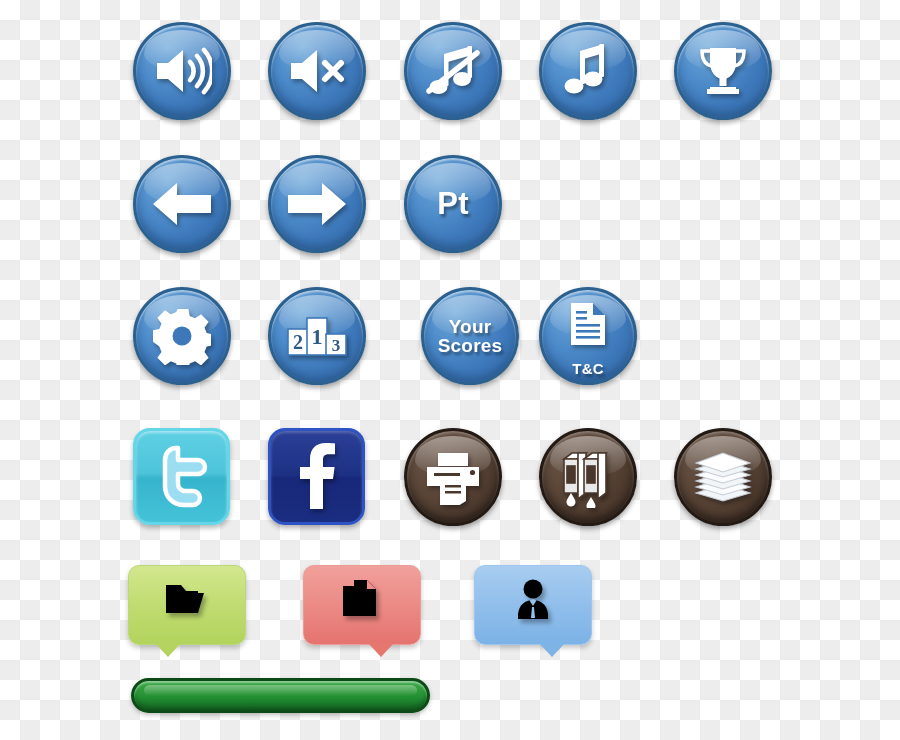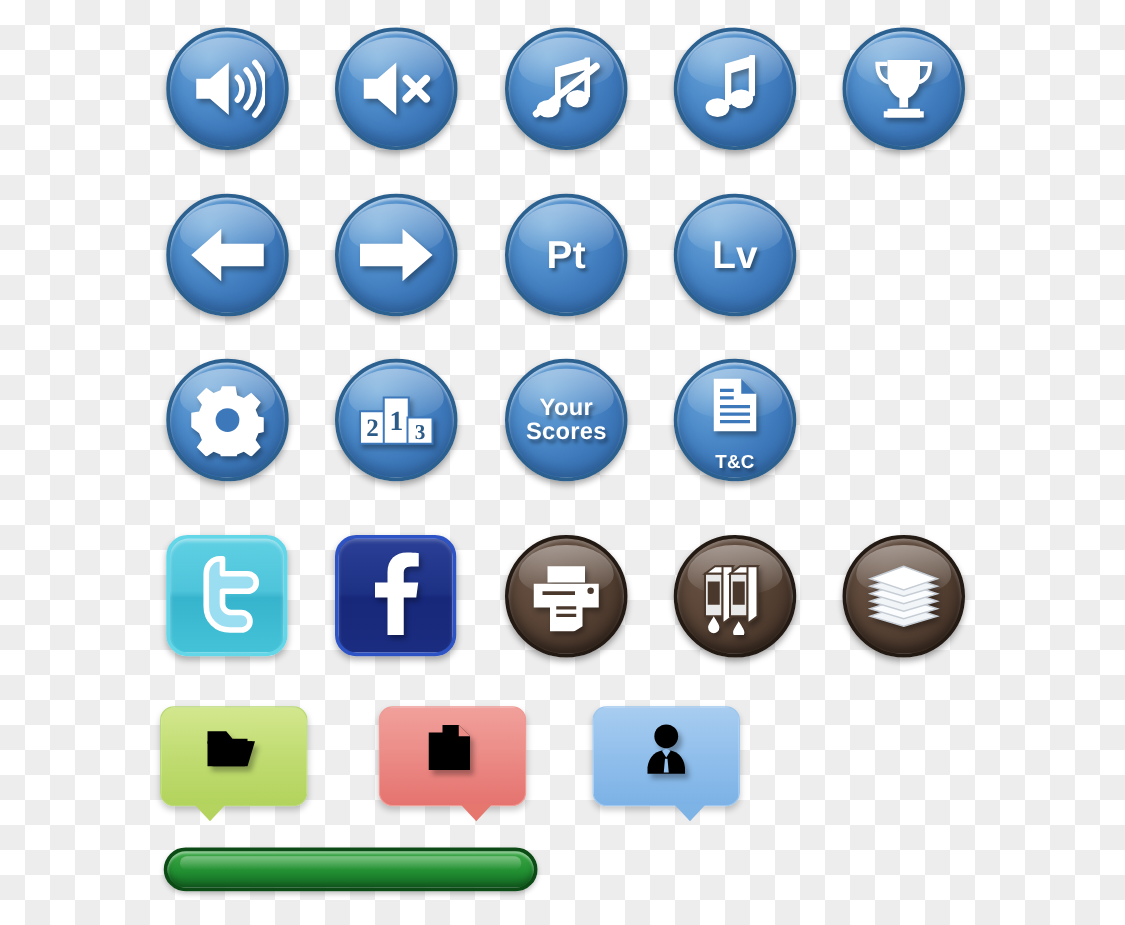--- a/index.html
+++ b/index.html
@@ -195,25 +195,20 @@
       </svg>
     </span>
   </div>
 
   <div class="rbtn blue" style="left:404px;top:155px">
     <span class="gl">
         <span class="lbl big">Pt</span>
       </span>
   </div>
 
-  <div class="rbtn blue" style="left:539px;top:155px">
-    <span class="gl">
-        <span class="lbl big">Lv</span>
-      </span>
-  </div>
 
 
   <div class="rbtn blue" style="left:133px;top:287px">
     <span class="gl">
       <svg class="ico" width="58" height="58" viewBox="0 0 58 58">
         <path fill="#fff" d="M23.6 2h10.8l1.3 7.1 5.4 2.2 5.9-4.1 7.6 7.6-4.1 5.9 2.2 5.4 7.1 1.3v10.8l-7.1 1.3-2.2 5.4 4.1 5.9-7.6 7.6-5.9-4.1-5.4 2.2-1.3 7.1H23.6l-1.3-7.1-5.4-2.2-5.9 4.1-7.6-7.6 4.1-5.9-2.2-5.4L-1.8 34.2V23.4l7.1-1.3 2.2-5.4-4.1-5.9 7.6-7.6 5.9 4.1 5.4-2.2z" transform="translate(1,0)"></path>
         <circle cx="29" cy="29" r="9.5" fill="#3d78ba"></circle>
       </svg>
     </span>
   </div>
@@ -224,21 +219,21 @@
         <rect x="2" y="17" width="20" height="26" fill="#fff" stroke="#3d78ba" stroke-width="1.6"></rect>
         <rect x="21" y="6" width="20" height="37" fill="#fff" stroke="#3d78ba" stroke-width="1.6"></rect>
         <rect x="40" y="22" width="20" height="21" fill="#fff" stroke="#3d78ba" stroke-width="1.6"></rect>
         <text x="12" y="37" text-anchor="middle" font-family="'Liberation Serif',serif" font-size="20" font-weight="bold" fill="#2c5b88">2</text>
         <text x="31" y="32" text-anchor="middle" font-family="'Liberation Serif',serif" font-size="22" font-weight="bold" fill="#2c5b88">1</text>
         <text x="50" y="39" text-anchor="middle" font-family="'Liberation Serif',serif" font-size="17" font-weight="bold" fill="#2c5b88">3</text>
       </svg>
     </span>
   </div>
 
-  <div class="rbtn blue" style="left:404px;top:287px">
+  <div class="rbtn blue" style="left:421px;top:287px">
     <span class="gl">
       <span class="lbl med">
         <span>Your</span><br>
         <span>Scores</span>
       </span>
     </span>
   </div>
 
   <div class="rbtn blue" style="left:539px;top:287px">
     <span class="gl" style="flex-direction:column;gap:12px;padding-top:6px;">

